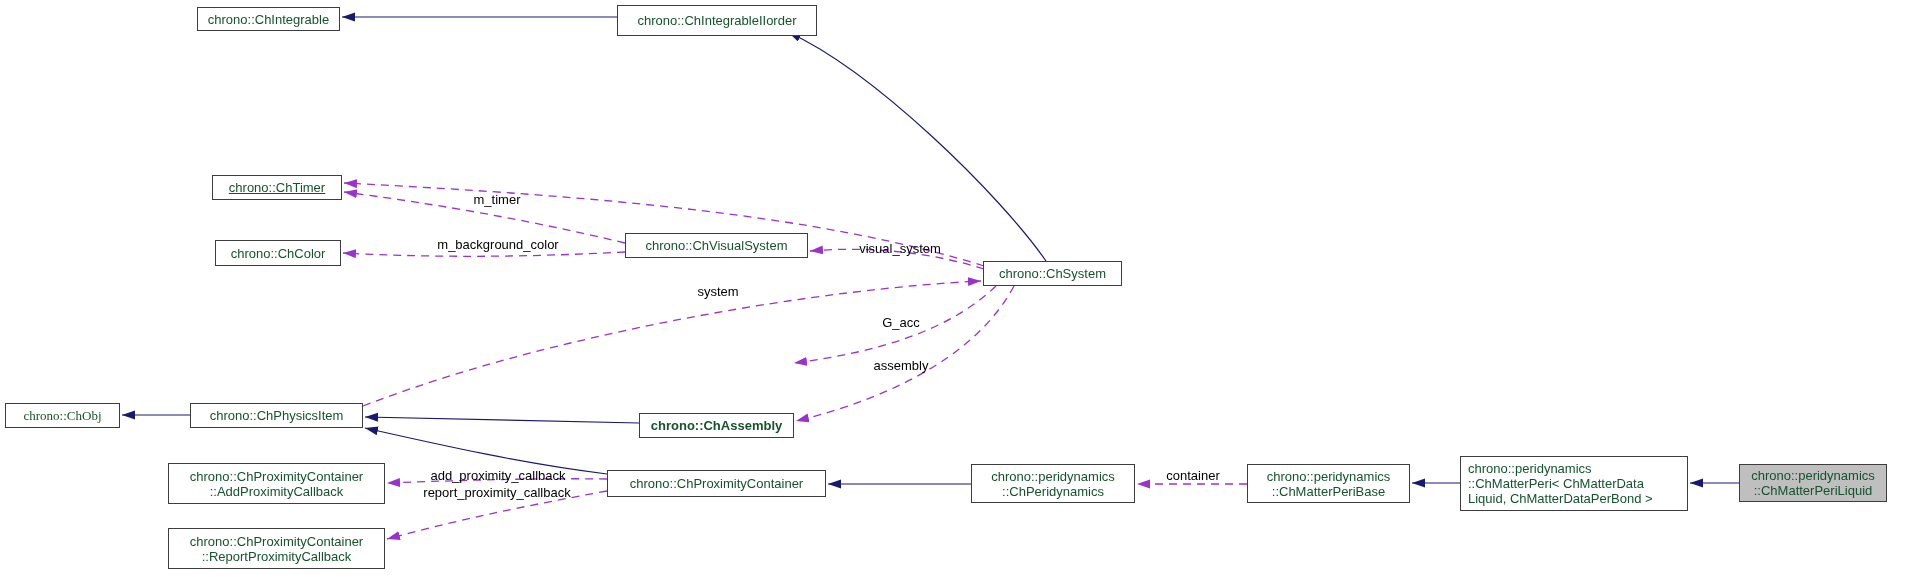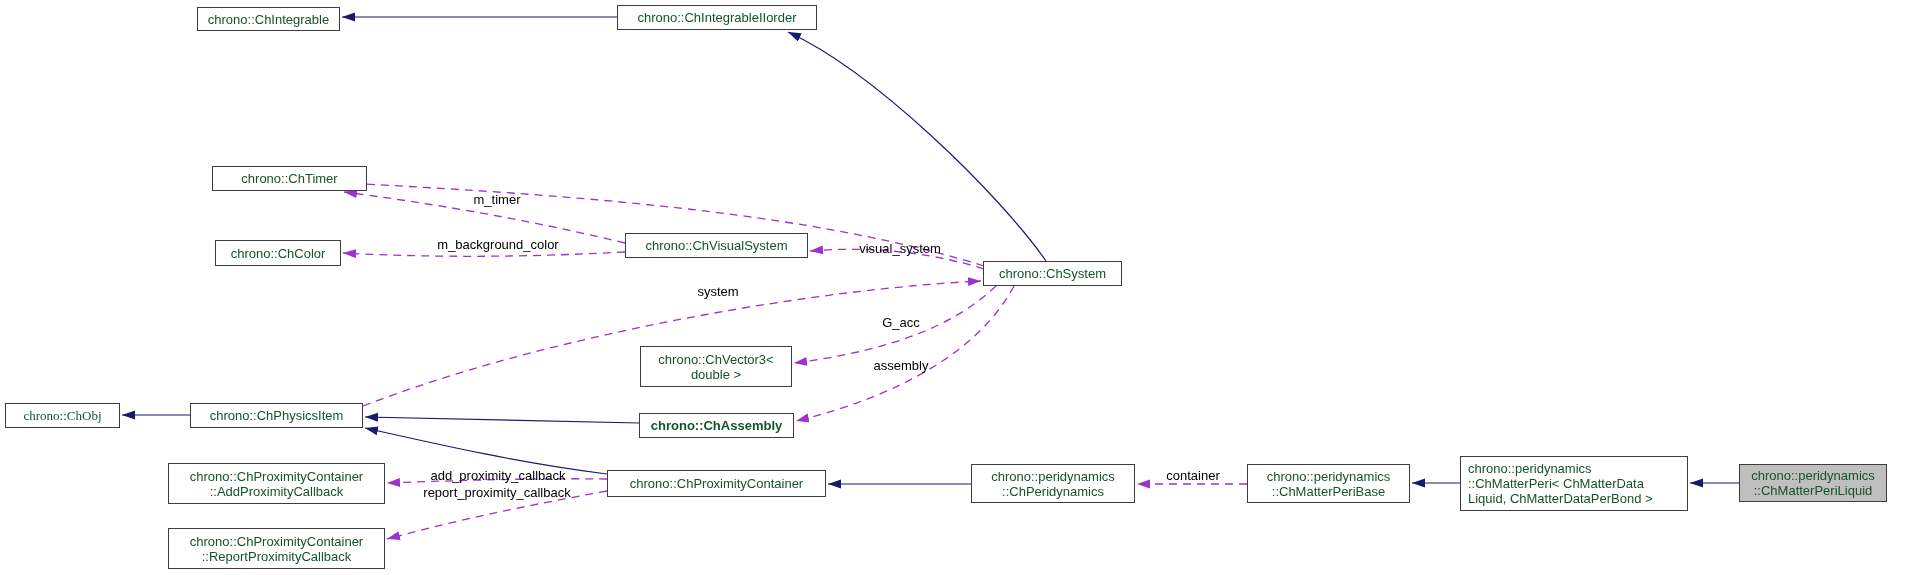--- a/index.html
+++ b/index.html
@@ -81,38 +81,34 @@
       <path d="M363,406 C560,330 830,288 981,281" fill="none" stroke="#9a32cd" stroke-width="1.3" stroke-dasharray="8,6" marker-end="url(#arr-usage)"></path>
       <path d="M996,286 C950,330 880,352 794,363" fill="none" stroke="#9a32cd" stroke-width="1.3" stroke-dasharray="8,6" marker-end="url(#arr-usage)"></path>
       <path d="M1014,286 C980,350 900,396 796,421" fill="none" stroke="#9a32cd" stroke-width="1.3" stroke-dasharray="8,6" marker-end="url(#arr-usage)"></path>
       <path d="M1247,484 L1137,484" fill="none" stroke="#9a32cd" stroke-width="1.3" stroke-dasharray="8,6" marker-end="url(#arr-usage)"></path>
       <path d="M607,479 C540,478 470,480 387,483" fill="none" stroke="#9a32cd" stroke-width="1.3" stroke-dasharray="8,6" marker-end="url(#arr-usage)"></path>
       <path d="M607,491 C530,505 465,518 387,539" fill="none" stroke="#9a32cd" stroke-width="1.3" stroke-dasharray="8,6" marker-end="url(#arr-usage)"></path>
     </svg>
     <div class="node" style="left: 197px; top: 7px; width: 143px; height: 24px;">
       <div>chrono::ChIntegrable</div>
     </div>
-    <div class="node" style="left: 617px; top: 5px; width: 200px; height: 25px;">
+    <div class="node" style="left: 617px; top: 5px; width: 200px; height: 31px;">
       <div>chrono::ChIntegrableIIorder</div>
     </div>
-    <div class="node" style="left: 212px; top: 166px; width: 155px; height: 25px;">
+    <div class="node" style="left: 212px; top: 175px; width: 130px; height: 25px; text-decoration: underline;">
       <div>chrono::ChTimer</div>
     </div>
     <div class="node" style="left: 215px; top: 240px; width: 126px; height: 26px;">
       <div>chrono::ChColor</div>
     </div>
     <div class="node" style="left: 625px; top: 233px; width: 183px; height: 25px;">
       <div>chrono::ChVisualSystem</div>
     </div>
     <div class="node" style="left: 983px; top: 261px; width: 139px; height: 25px;">
       <div>chrono::ChSystem</div>
-    </div>
-    <div class="node" style="left: 640px; top: 346px; width: 152px; height: 41px;">
-      <div>chrono::ChVector3&lt;</div>
-      <div>double &gt;</div>
     </div>
     <div class="node" style="left: 5px; top: 403px; width: 115px; height: 25px; font-family: Liberation Serif, serif;">
       <div>chrono::ChObj</div>
     </div>
     <div class="node" style="left: 190px; top: 403px; width: 173px; height: 25px;">
       <div>chrono::ChPhysicsItem</div>
     </div>
     <div class="node" style="left: 639px; top: 413px; width: 155px; height: 25px; font-weight: bold;">
       <div>chrono::ChAssembly</div>
     </div>

